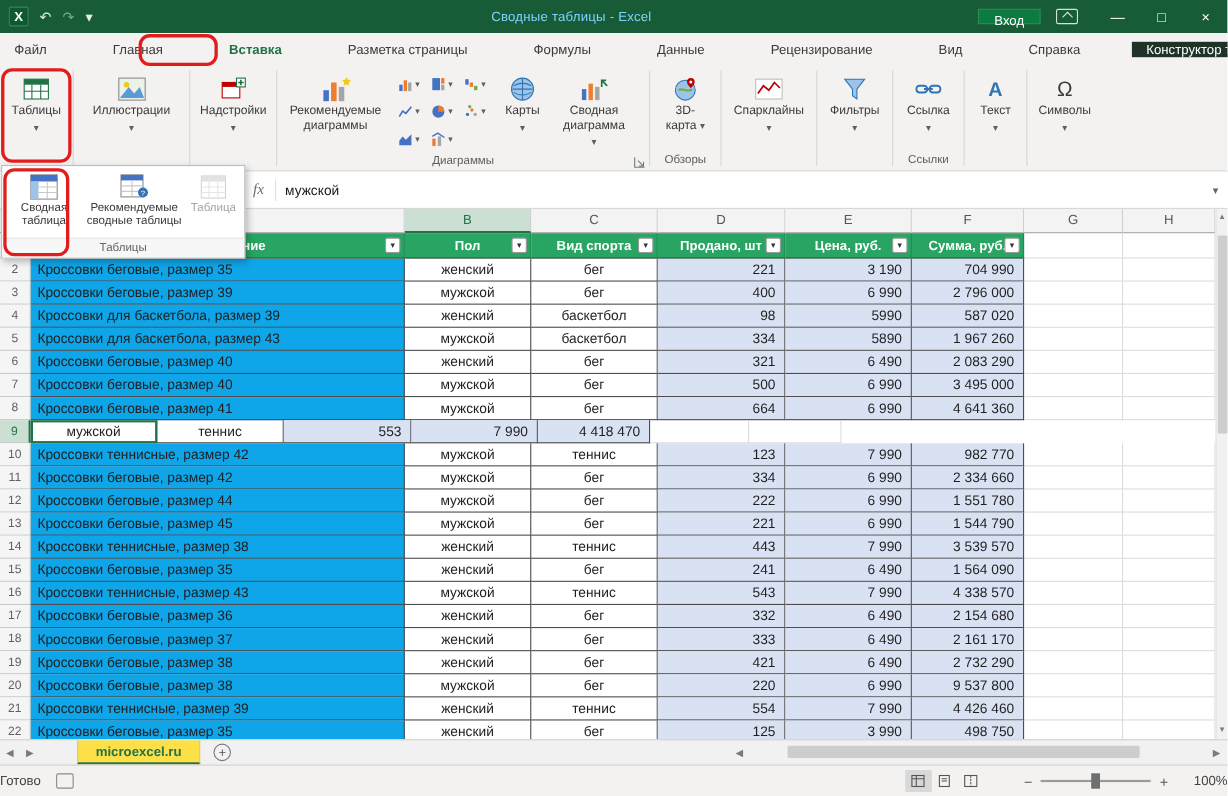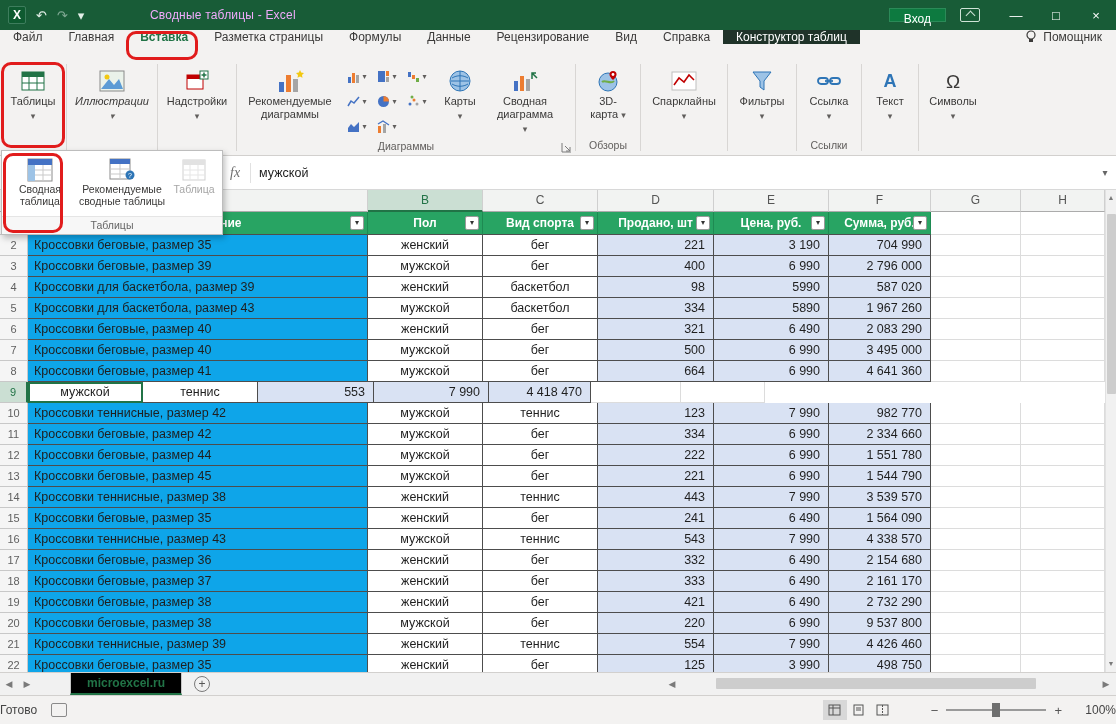--- a/index.html
+++ b/index.html
@@ -5,29 +5,29 @@
   * { margin:0; padding:0; box-sizing:border-box; }
   html,body { width:1116px; height:724px; overflow:hidden; }
   body { font-family:"Liberation Sans", sans-serif; position:relative; background:#fff; color:#222; }
 
   
   .titlebar { position:absolute; top:0; left:0; width:1116px; height:30px; background:#185C37; color:#fff; display:flex; align-items:center; font-size:12px; }
   .tb-left { display:flex; align-items:center; gap:10px; padding-left:8px; width:150px; }
   .xl-logo { width:18px; height:18px; background:#0E5A30; border:1px solid #3E7D5D; border-radius:2px; color:#fff; font-weight:bold; font-size:12px; text-align:center; line-height:16px; }
   .tb-ic { color:#E3EFE8; font-size:13px; cursor:default; }
   .tb-ic.dim { color:#7FA893; }
-  .tb-title { flex:1; text-align:left; color:#f0abfc; letter-spacing:.2px; }
+  .tb-title { flex:1; text-align:center; color:#7dd3fc; letter-spacing:.2px; }
   .tb-right { display:flex; align-items:center; height:30px; }
   .signin { background:#0D7A40; border:1px solid #2B8A58; color:#fff; height:14px; padding:0 14px; font-size:12px; line-height:20px; margin-right:14px; }
   .ribbondisp { width:20px; height:14px; border:1px solid #CFE3D7; border-radius:2px; margin-right:16px; position:relative; }
   .ribbondisp:after { content:""; position:absolute; left:6px; top:3px; width:6px; height:6px; border-left:1px solid #CFE3D7; border-top:1px solid #CFE3D7; transform:rotate(45deg); }
   .winbtn { width:40px; height:30px; display:flex; align-items:center; justify-content:center; font-size:13px; color:#fff; }
 
   
-  .tabrow { position:absolute; top:30px; left:0; width:1116px; height:30px; background:#F3F2F1; display:flex; align-items:flex-start; font-size:12px; color:#3B3A39; }
+  .tabrow { position:absolute; top:30px; left:0; width:1116px; height:30px; background:#F3F2F1; display:flex; align-items:center; font-size:12px; color:#3B3A39;gap:34px; }
   .rtab { padding:0 13px; display:flex; align-items:center; white-space:nowrap; }
   .rtab.active { background:#F3F2F1; color:#217346; font-weight:bold; }
   .rtab.contextual { background:#1F3329; color:#fff; }
   .tab-spacer { flex:1; }
   .tab-right { display:flex; align-items:center; gap:6px; padding:0 14px; color:#3B3A39; }
 
   
   .ribbon { position:absolute; top:60px; left:0; width:1116px; height:96px; background:#F3F2F1; border-bottom:1px solid #D2D0CE; display:flex; align-items:stretch; padding-left:1px; }
   .rgroup { position:relative; display:flex; flex-direction:column; }
   .rgroup-content { flex:1; display:flex; align-items:flex-start; }
@@ -75,21 +75,21 @@
 
   
   .vscroll { position:absolute; top:190px; left:1105px; width:11px; height:482px; background:#F1F1F1; border-left:1px solid #E1E1E1; display:flex; flex-direction:column; align-items:center; }
   .vs-arrow { font-size:7px; color:#7a7a7a; height:16px; line-height:16px; }
   .vs-thumb { width:9px; height:180px; background:#CDCDCD; border-radius:1px; margin-top:8px; }
   .vs-track { flex:1; }
 
   
   .sheetbar { position:absolute; top:672px; left:0; width:1116px; height:23px; background:#F1F1F1; border-top:1px solid #D2D0CE; display:flex; align-items:stretch; font-size:12px; }
   .sb-arrow { width:18px; display:flex; align-items:center; justify-content:center; color:#7a7a7a; font-size:9px; }
-  .sheettab { margin-left:34px; background:#000000; color:#217346; font-weight:bold; padding:0 16px; display:flex; align-items:center; border-left:1px solid #C6C6C6; border-right:1px solid #C6C6C6; border-bottom:2px solid #217346; }
+  .sheettab { margin-left:34px; background:#fde047; color:#217346; font-weight:bold; padding:0 16px; display:flex; align-items:center; border-left:1px solid #C6C6C6; border-right:1px solid #C6C6C6; border-bottom:2px solid #217346; }
   .newsheet { width:16px; height:16px; border:1px solid #7a7a7a; border-radius:50%; color:#555; font-size:12px; line-height:14px; text-align:center; align-self:center; margin-left:12px; }
   .hscroll { position:absolute; right:2px; top:673px; width:450px; height:21px; display:flex; align-items:center; }
   .hs-arrow { width:16px; text-align:center; color:#7a7a7a; font-size:9px; }
   .hs-track { flex:1; height:11px; background:#F1F1F1; position:relative; }
   .hs-thumb { position:absolute; left:36px; top:0; width:320px; height:11px; background:#CDCDCD; border-radius:1px; }
 
   
   .statusbar { position:absolute; top:695px; left:0; width:1116px; height:29px; background:#F3F2F1; border-top:1px solid #D2D0CE; display:flex; align-items:center; font-size:12px; color:#444; }
   .st-ready { }
   .st-acc { width:16px; height:14px; border:1px solid #8a8a8a; border-radius:2px; margin-left:14px; }
@@ -174,21 +174,21 @@
             <line x1="17" y1="8" x2="17" y2="21" stroke="#217346"></line>
             <line x1="2" y1="14" x2="24" y2="14" stroke="#217346"></line>
           </svg>
       </span>
       <span>Таблицы</span>
       <span class="rarrow">▾</span>
     </div>
   </div>
   <div class="rsep"></div>
 
-  <div class="rgroup" style="width:88px;font-style:italic;">
+  <div class="rgroup" style="width:103px;">
     <div class="rbtn">
       <span class="ricon">
         <svg width="26" height="22" viewBox="0 0 26 22">
             <rect x="1" y="1" width="24" height="20" fill="#EAF2EA" stroke="#8a8a8a"></rect>
             <circle cx="8" cy="7" r="2.5" fill="#F2C811"></circle>
             <path d="M2 19 L10 9 L15 15 L20 9 L24 19 Z" fill="#5B9BD5"></path>
           </svg>
       </span>
       <span>Иллюстрации</span>
       <span class="rarrow">▾</span>

